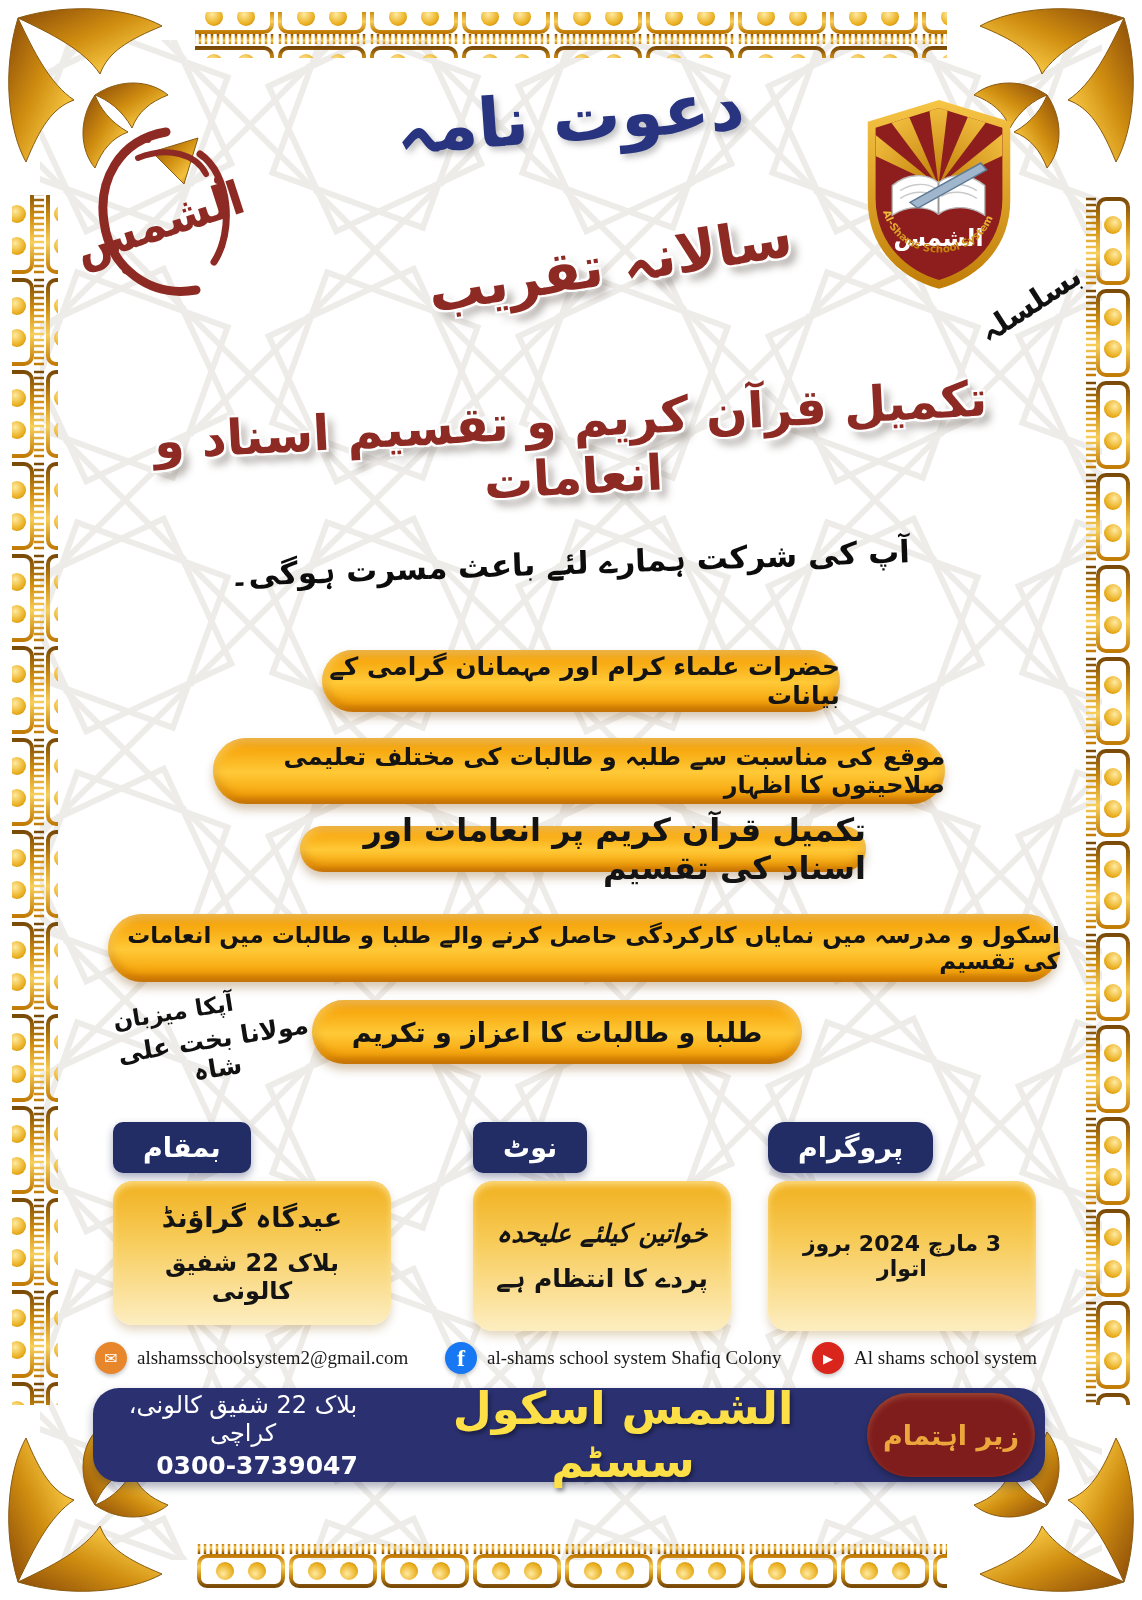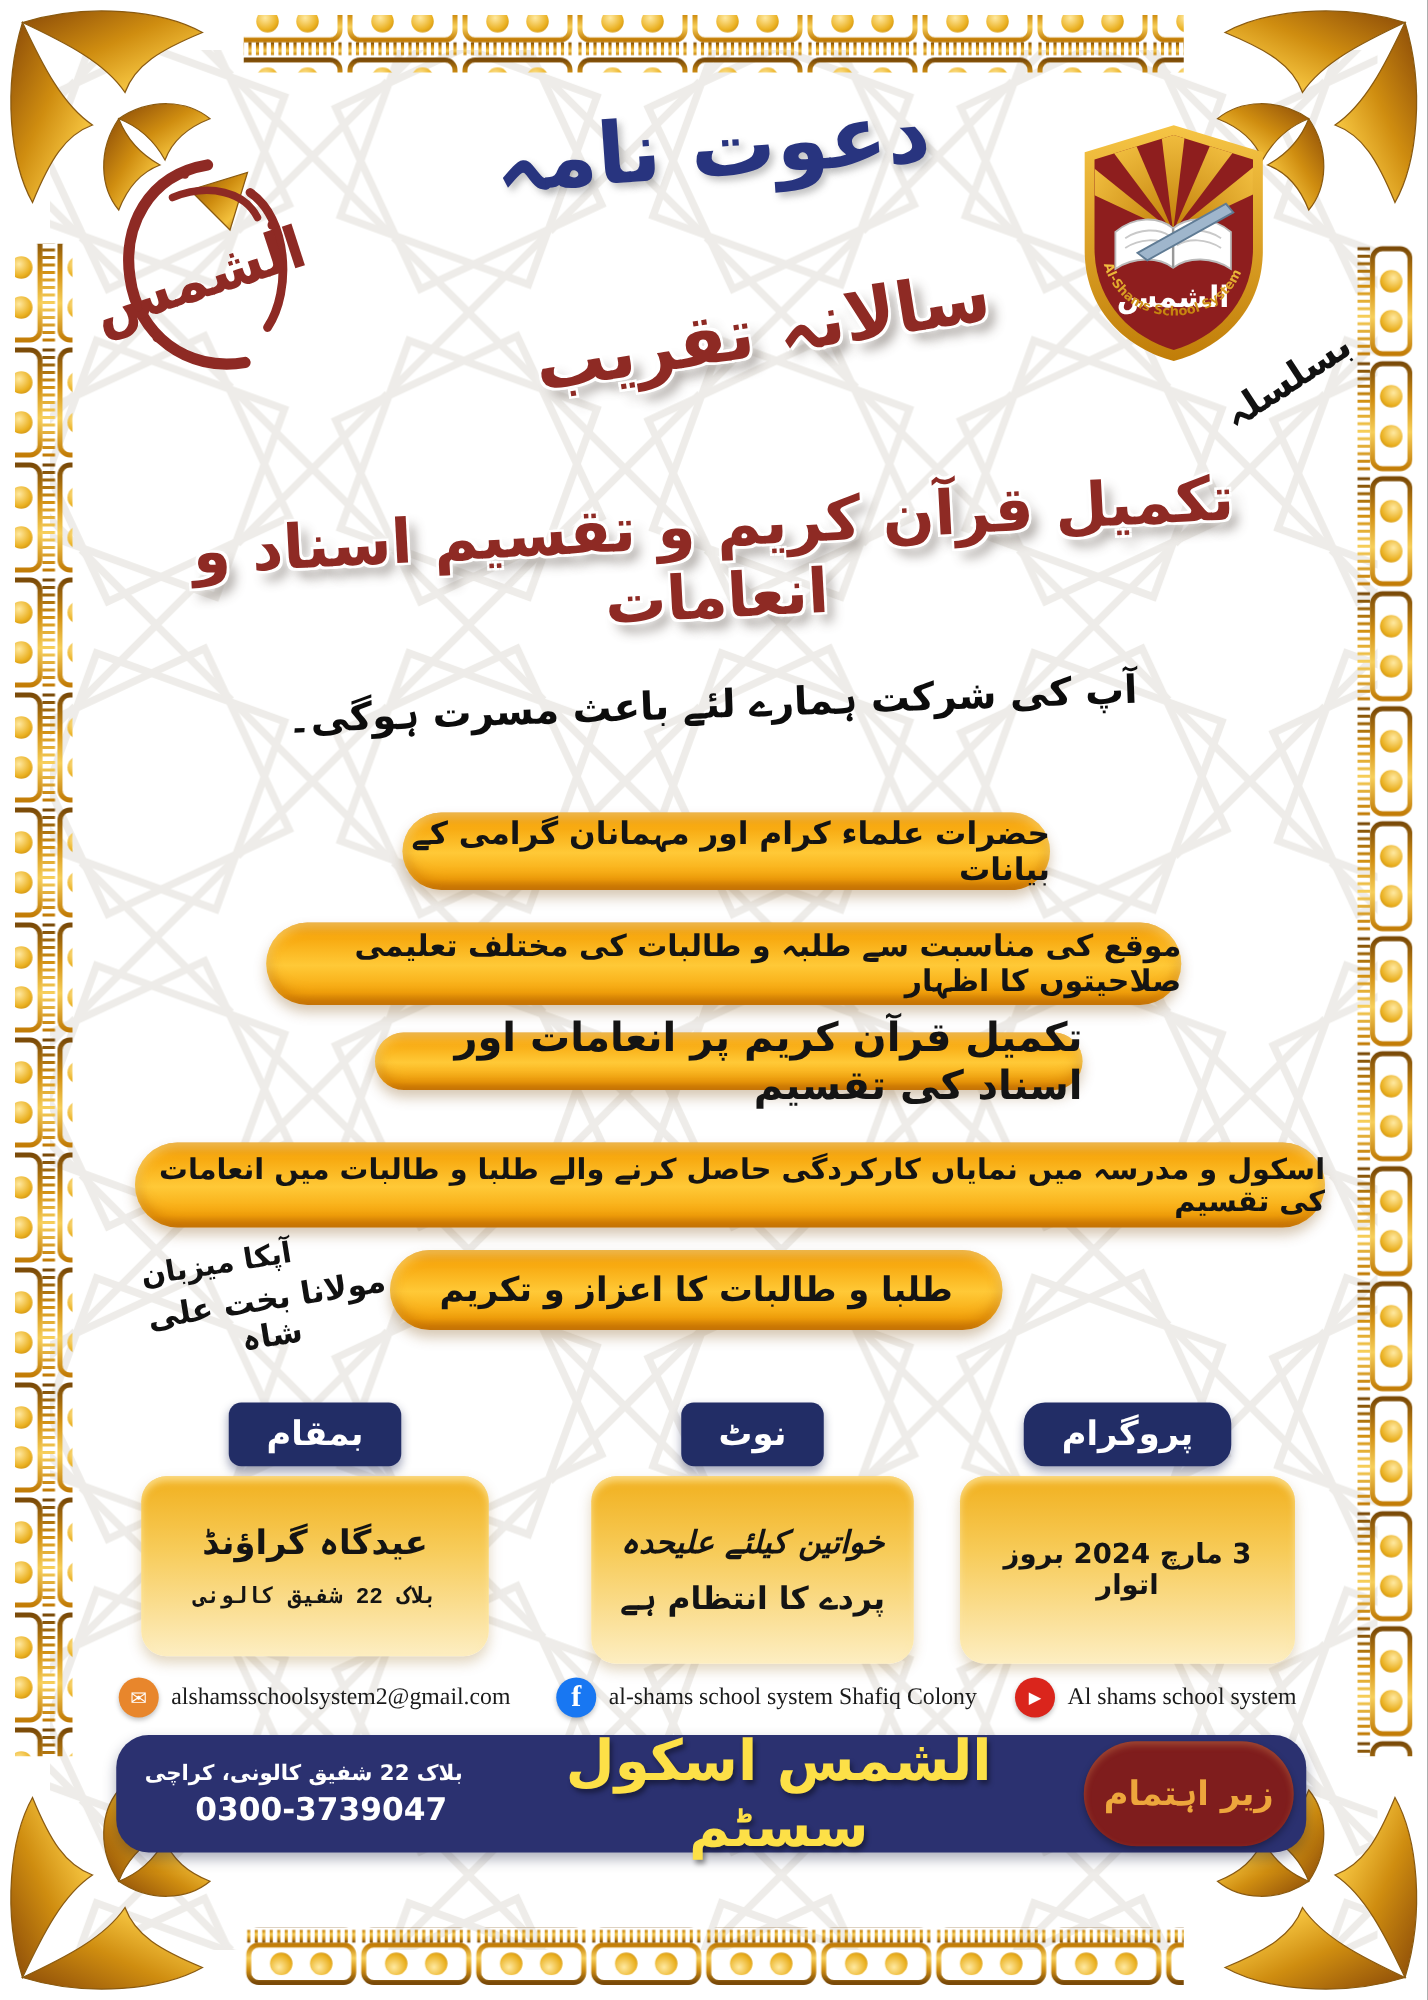--- a/index.html
+++ b/index.html
@@ -24,21 +24,21 @@
 
   
   .pill {
     position:absolute; display:flex; align-items:center; justify-content:center;
     border-radius:40px; color:#141414; font-weight:bold; direction:rtl;
     background:linear-gradient(180deg,#dd8804 0%,#f7a70d 16%,#ffc937 52%,#f6a50b 86%,#cf7c04 100%);
     box-shadow:0 6px 10px rgba(120,70,0,.30), inset 0 5px 8px rgba(255,228,140,.55), inset 0 -7px 10px rgba(175,90,0,.45);
   }
 
   
-  .info-wrap { position:absolute; display:flex; flex-direction:column; align-items:center; }
+  .info-wrap { position:absolute; display:flex; flex-direction:column; align-items:flex-start; }
   .info-tab {
     background:#222d66; color:#ffffff; font-weight:bold;
     border-radius:10px; padding:10px 30px; margin-bottom:8px;
     box-shadow:0 4px 8px rgba(30,40,90,.4);
   }
   .info-box {
     width:100%; border-radius:20px; direction:rtl; text-align:center;
     background:linear-gradient(180deg,#f1b01e 0%,#f7cb58 40%,#fdeec2 100%);
     box-shadow:0 5px 10px rgba(140,90,0,.25), inset 0 4px 6px rgba(255,235,170,.7);
     color:#141414; font-weight:bold;
@@ -57,21 +57,21 @@
   .cicon.fb { background:#1877f2; font-family:"Liberation Serif", serif; font-size:24px; }
   .cicon.yt { background:#da251c; font-size:13px; }
 
   
   .footer-bar {
     position:absolute; left:93px; top:1388px; width:952px; height:94px;
     background:#2b3170; border-radius:26px;
     display:flex; align-items:center; box-shadow:0 5px 10px rgba(20,25,60,.35);
   }
   .footer-contact { width:300px; text-align:center; color:#fff; direction:rtl; }
-  .footer-contact .addr { font-size:17px; font-weight:bold; }
+  .footer-contact .addr { font-size:24px; font-weight:normal; }
   .footer-contact .phone { font-size:25px; font-weight:bold; direction:ltr; margin-top:4px;padding-left:28px; }
   .footer-name { flex:1; text-align:center; color:#fde047; font-size:45px; font-weight:bold; direction:rtl;
                  text-shadow:2px 3px 4px rgba(0,0,0,.4); }
   .organizer-pill {
     width:168px; height:84px; margin:0 10px 0 14px; border-radius:44px; background:#7f1d1d;
     display:flex; align-items:center; justify-content:center;
     color:#eda63c; font-size:27px; font-weight:bold; direction:rtl;
     box-shadow:inset 0 3px 6px rgba(255,200,120,.25), 0 3px 6px rgba(0,0,0,.3);
   }
 
@@ -212,21 +212,21 @@
 
   <div class="host-block">
     <div class="lbl">آپکا میزبان</div>
     <div class="nm">مولانا بخت علی شاہ</div>
   </div>
 
   <div class="info-wrap" style="left:113px;top:1122px;width:278px;">
     <div class="info-tab urdu" style="font-size:27px;">بمقام</div>
     <div class="info-box" style="height:144px;">
       <div style="font-size:27px;">عیدگاہ گراؤنڈ</div>
-      <div style="font-size:18px;font-family:Liberation Mono, monospace;">بلاک 22 شفیق کالونی</div>
+      <div style="font-size:24px;">بلاک 22 شفیق کالونی</div>
     </div>
   </div>
   <div class="info-wrap" style="left:473px;top:1122px;width:258px;">
     <div class="info-tab urdu" style="font-size:27px;">نوٹ</div>
     <div class="info-box" style="height:150px;">
       <div style="font-size:25px;font-style:italic;">خواتین کیلئے علیحدہ</div>
       <div style="font-size:25px;">پردے کا انتظام ہے</div>
     </div>
   </div>
   <div class="info-wrap" style="left:768px;top:1122px;width:268px;">

